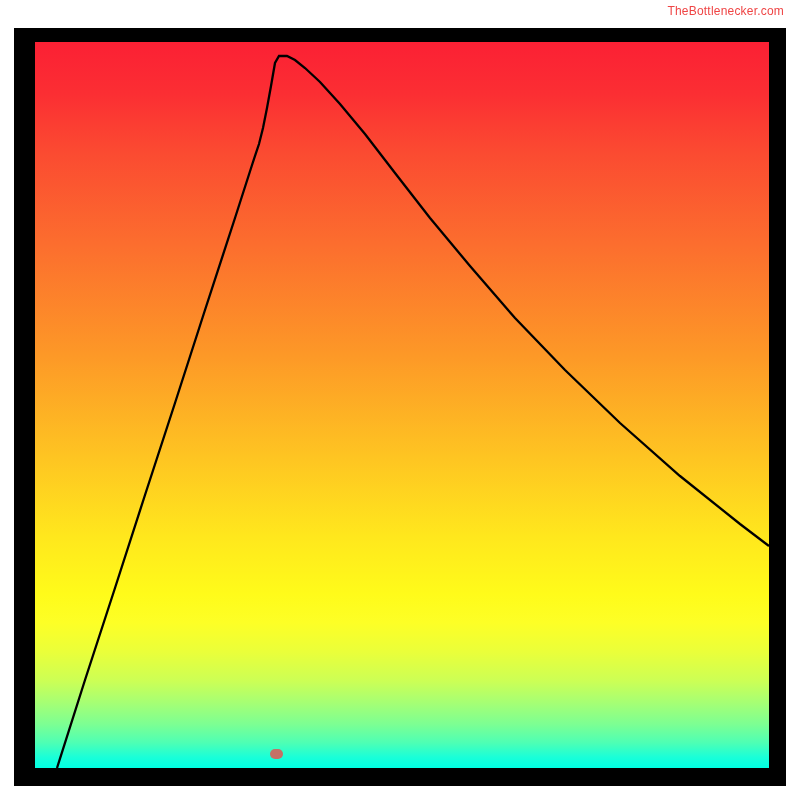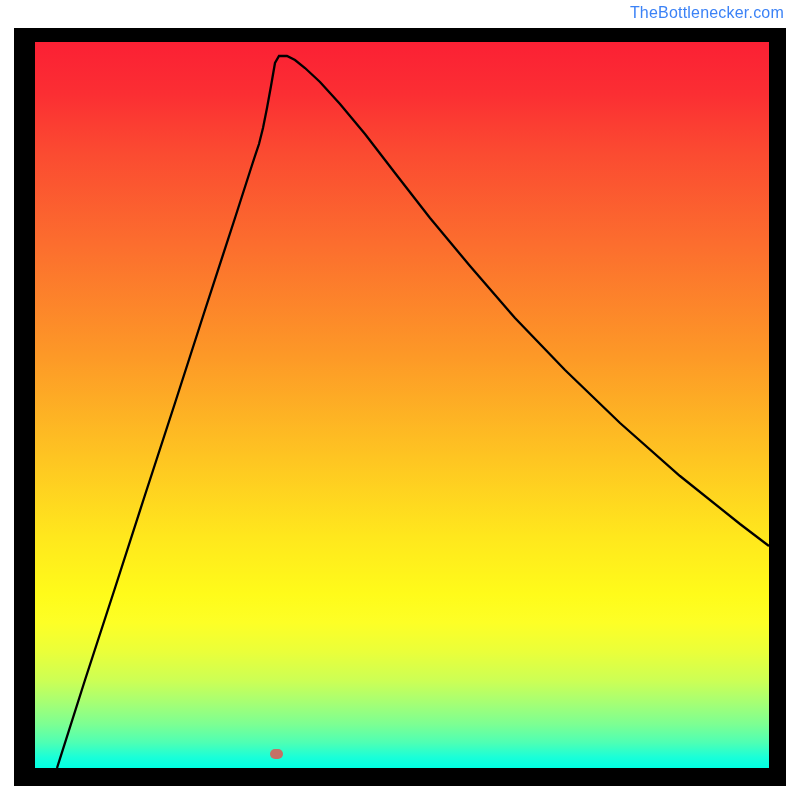--- a/index.html
+++ b/index.html
@@ -71,22 +71,22 @@
     position: absolute;
     width: 13px;
     height: 10px;
     border-radius: 5px;
     background: #c47166;
   }
   .watermark {
     position: absolute;
     top: 4px;
     right: 16px;
-    color: #3b82f6;
-    font-size: 16px;
+    color: #ef4444;
+    font-size: 12px;
     letter-spacing: 0.2px;
   }
 </style>
 </head>
 <body>
 
 <div class="stage">
   <div class="watermark">TheBottlenecker.com</div>
 
   <div class="plot-outer">

